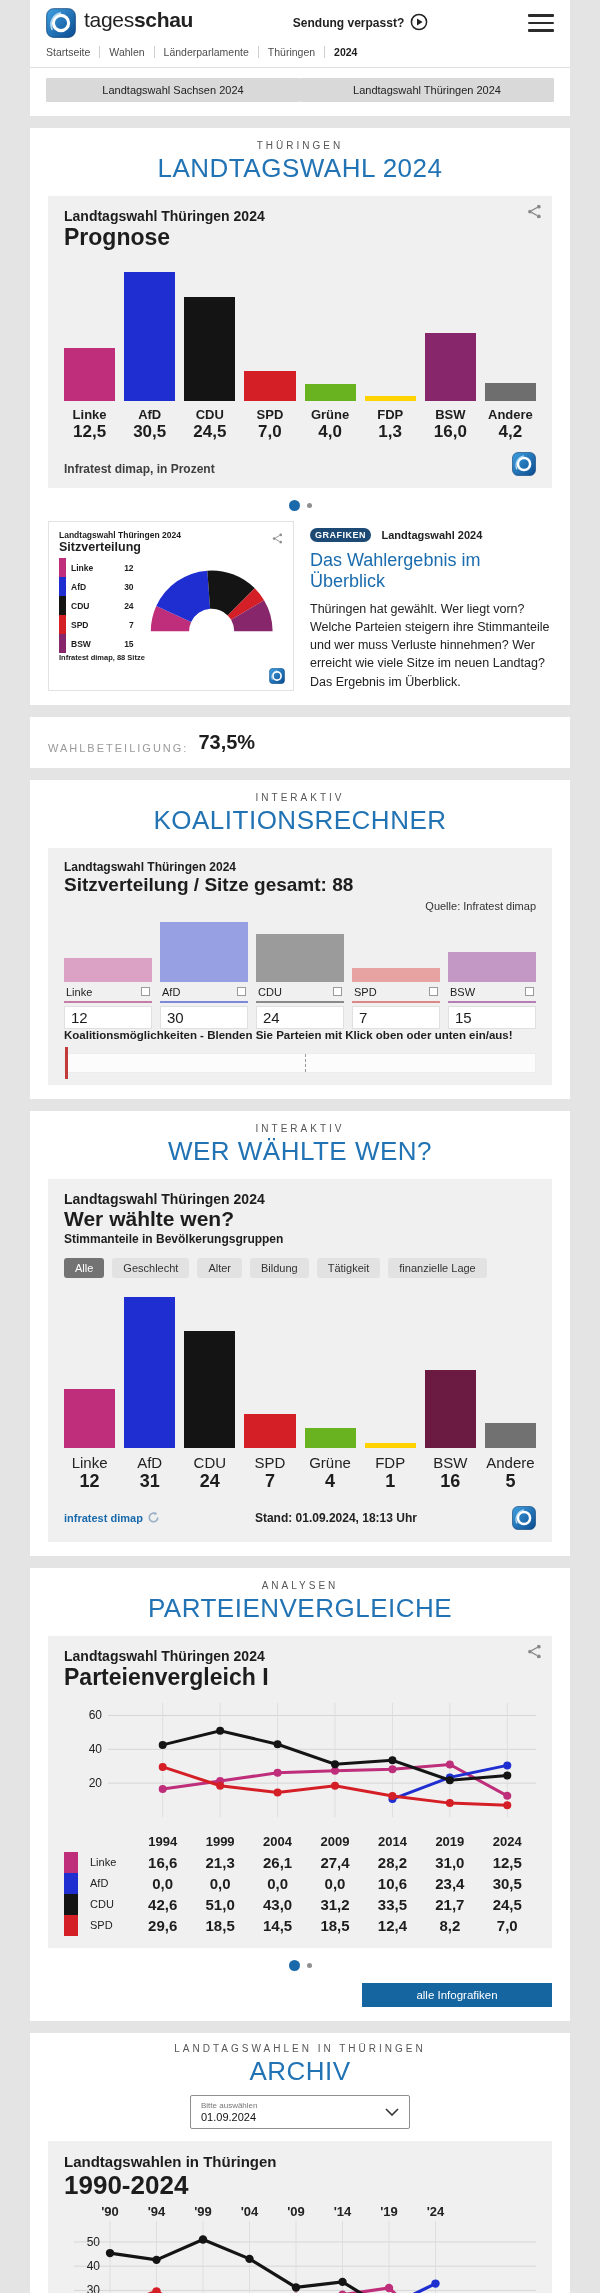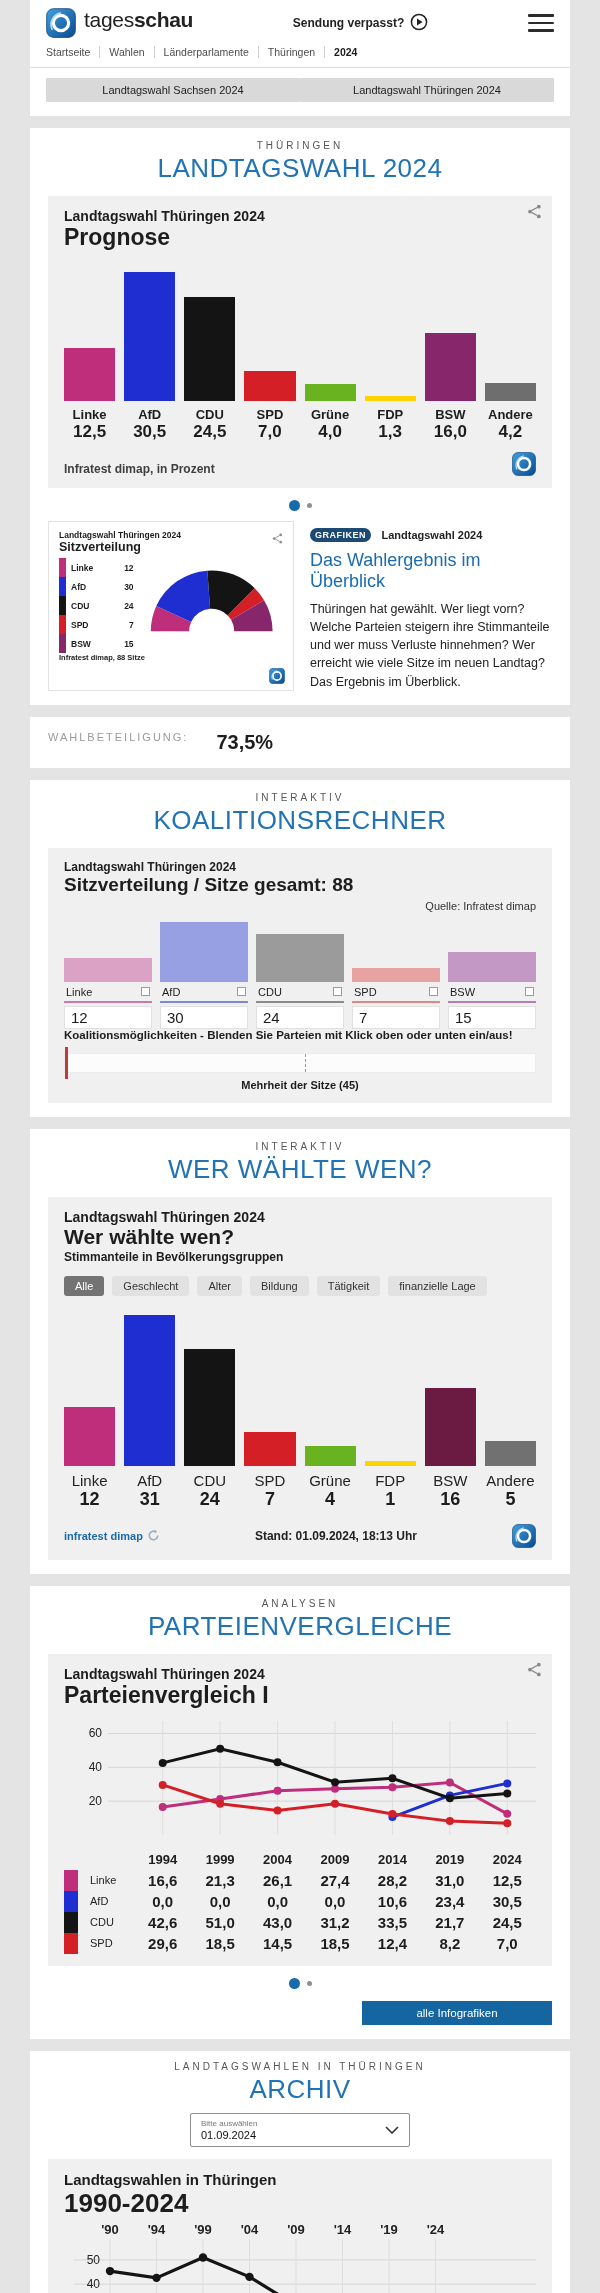--- a/index.html
+++ b/index.html
@@ -72,21 +72,21 @@
   .mini .ts-logo{position:absolute;right:8px;bottom:6px}
   .mini .share svg{width:11px}
   .tsr-txt{flex:1;padding-top:4px}
   .badge{display:inline-block;background:#1c4a74;color:#fff;font-size:9px;font-weight:700;
          letter-spacing:.5px;padding:2px 5px;border-radius:7px;vertical-align:1px}
   .kicker{font-size:11px;font-weight:700;color:#222;margin-left:6px}
   .tsr-head{font-size:18px;color:#1a6cae;margin:7px 0 8px;font-weight:400;cursor:pointer}
   .tsr-p{font-size:12.5px;line-height:1.45;color:#222}
 
   
-  .wb{display:flex;align-items:flex-start;gap:28px;padding:14px 18px}
+  .wb{display:flex;align-items:flex-end;gap:10px;padding:14px 18px}
   .wb-label{font-size:11px;letter-spacing:2px;color:#9a9a9a}
   .wb-val{font-size:20px;font-weight:700}
 
   
   .krow-src{font-size:11px;color:#333;text-align:right;margin-top:4px}
   .kbars{display:flex;gap:8px;margin-top:10px}
   .kcol{flex:1;min-width:0}
   .kbar-wrap{height:60px;display:flex;align-items:flex-end}
   .kbar{width:100%}
   .kname{display:flex;justify-content:space-between;align-items:center;font-size:11px;
@@ -402,21 +402,20 @@
               <span class="kbox"></span>
             </div>
             <div class="kval">15</div>
           </div>
         </div>
       <div class="khint">Koalitionsmöglichkeiten - Blenden Sie Parteien mit Klick oben oder unten ein/aus!</div>
       <div class="mtrack">
         <span class="mred"></span>
         <span class="mdash"></span>
       </div>
-      <div class="mlabel">Mehrheit der Sitze (45)</div>
     </div>
   </section>
 
   <section class="sec">
     <div class="eyebrow">INTERAKTIV</div>
     <h2 class="sec-title">WER WÄHLTE WEN?</h2>
 
     <div class="card">
       <div class="pre">Landtagswahl Thüringen 2024</div>
       <div class="big" style="font-size:21px">Wer wählte wen?</div>

